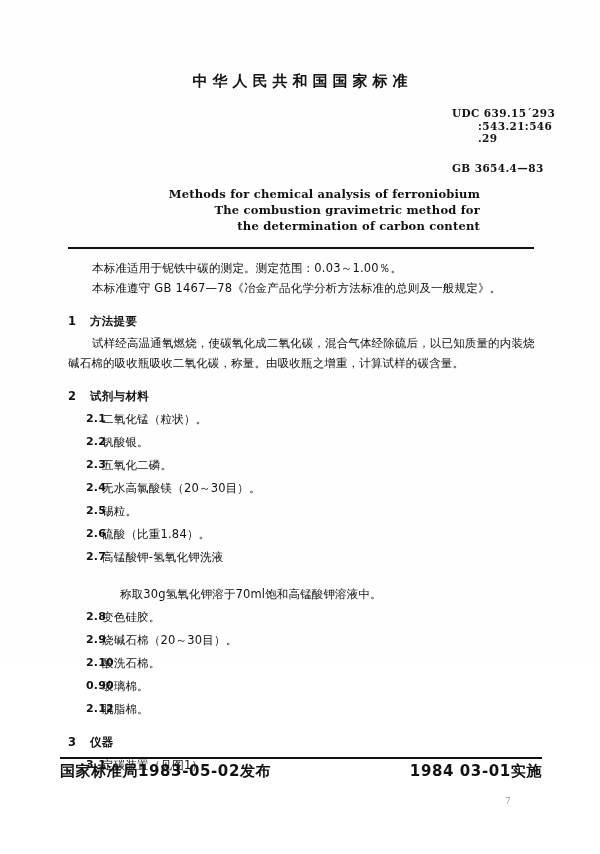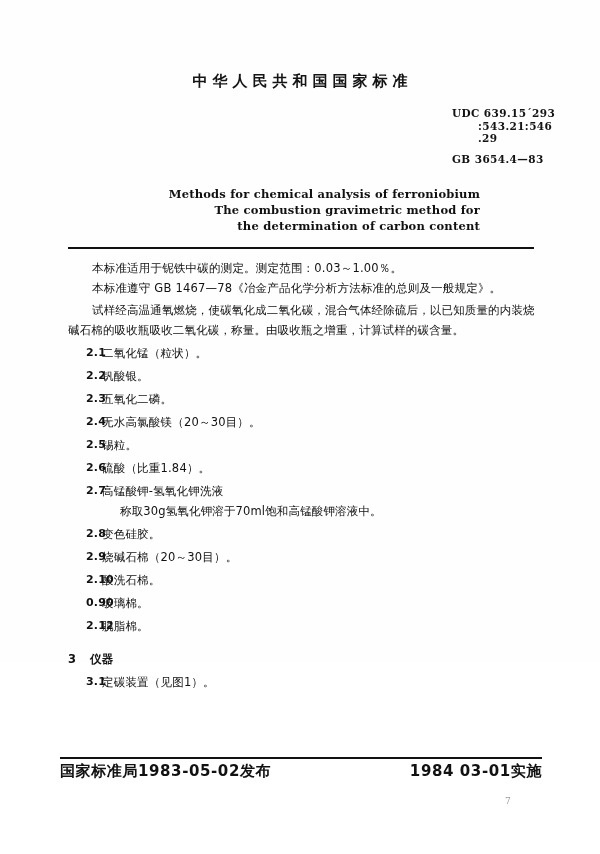--- a/index.html
+++ b/index.html
@@ -61,21 +61,21 @@
     top: 107px;
     width: 140px;
     font-family: "DejaVu Serif", "Liberation Serif", serif;
     font-size: 10.5px;
     font-weight: 700;
     line-height: 12.5px;
     letter-spacing: 0.4px;
     color: #131313;
   }
   .udc-block .ind { padding-left: 26px; }
-  .udc-block .gb  { margin-top: 8px; }
+  .udc-block .gb  { margin-top: 17px; }
 
   .en-title {
     position: absolute;
     left: 80px;
     top: 186px;
     width: 400px;
     text-align: right;
     font-family: "DejaVu Serif", "Liberation Serif", serif;
     font-size: 11.5px;
     font-weight: 700;
@@ -145,21 +145,21 @@
     width: 34px;
     flex: 0 0 34px;
     padding-left: 18px;
     box-sizing: border-box;
     font-weight: 700;
     font-size: 11px;
   }
   .item .itxt { flex: 1 1 auto; }
 
   .subline {
-    margin-top: 0;
+    margin-top: 17px;
     padding-left: 52px;
     letter-spacing: 0.15px;
   }
 
   
   .footer {
     position: absolute;
     left: 60px;
     top: 762px;
     width: 482px;
@@ -202,22 +202,28 @@
     <div>the determination of carbon content</div>
   </div>
 
   <div class="rule-top"></div>
 
   <div class="body-area">
 
     <p class="para">本标准适用于铌铁中碳的测定。测定范围：0.03～1.00％。</p>
     <p class="para">本标准遵守 GB 1467—78《冶金产品化学分析方法标准的总则及一般规定》。</p>
 
+    <div class="sec-head">
+      <span class="num">1</span><span>方法提要</span>
+    </div>
     <p class="sec-para">试样经高温通氧燃烧，使碳氧化成二氧化碳，混合气体经除硫后，以已知质量的内装烧碱石棉的吸收瓶吸收二氧化碳，称量。由吸收瓶之增重，计算试样的碳含量。</p>
 
+    <div class="sec-head">
+      <span class="num">2</span><span>试剂与材料</span>
+    </div>
 
     <div class="item">
       <span class="inum">2.1</span>
       <span class="itxt">二氧化锰（粒状）。</span>
     </div>
     <div class="item">
       <span class="inum">2.2</span>
       <span class="itxt">钒酸银。</span>
     </div>
     <div class="item">

